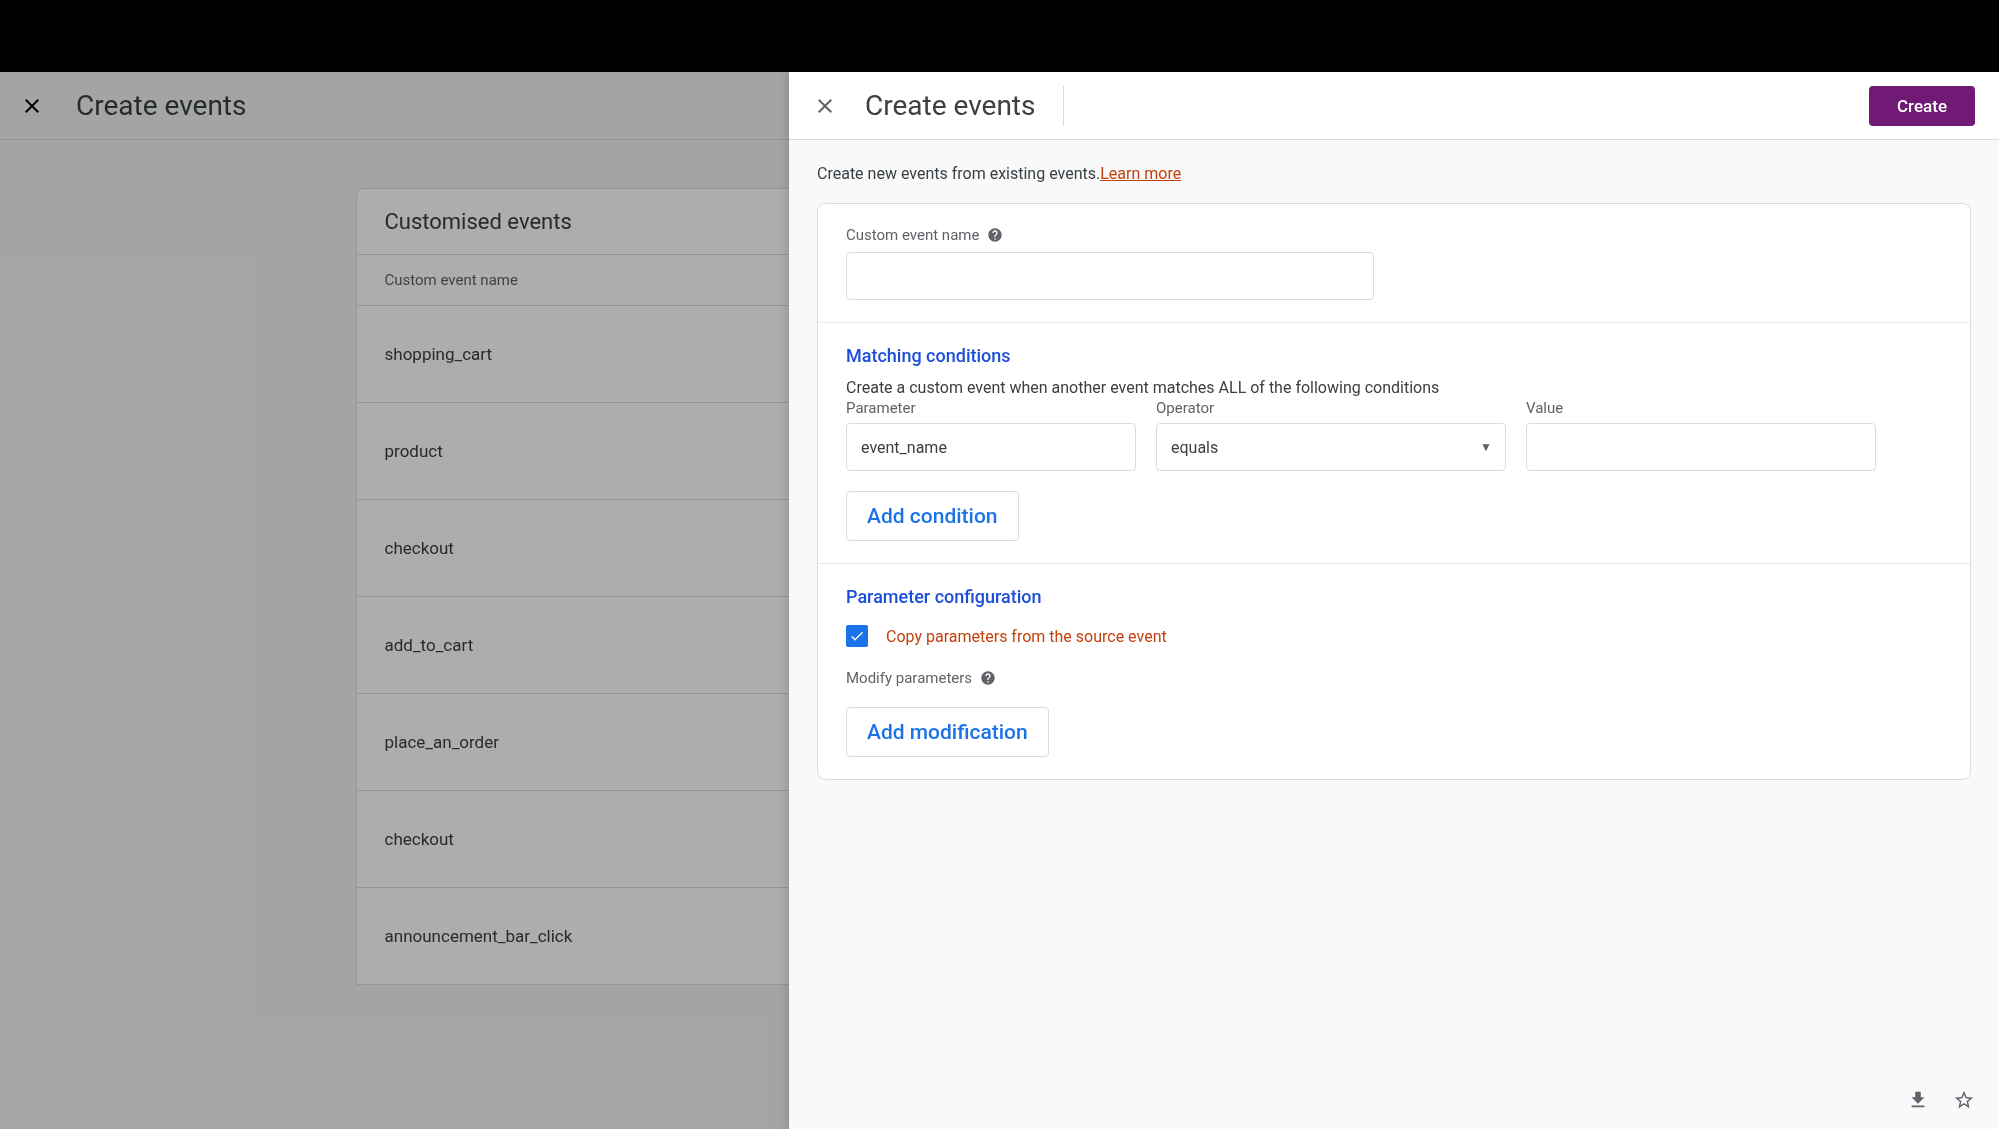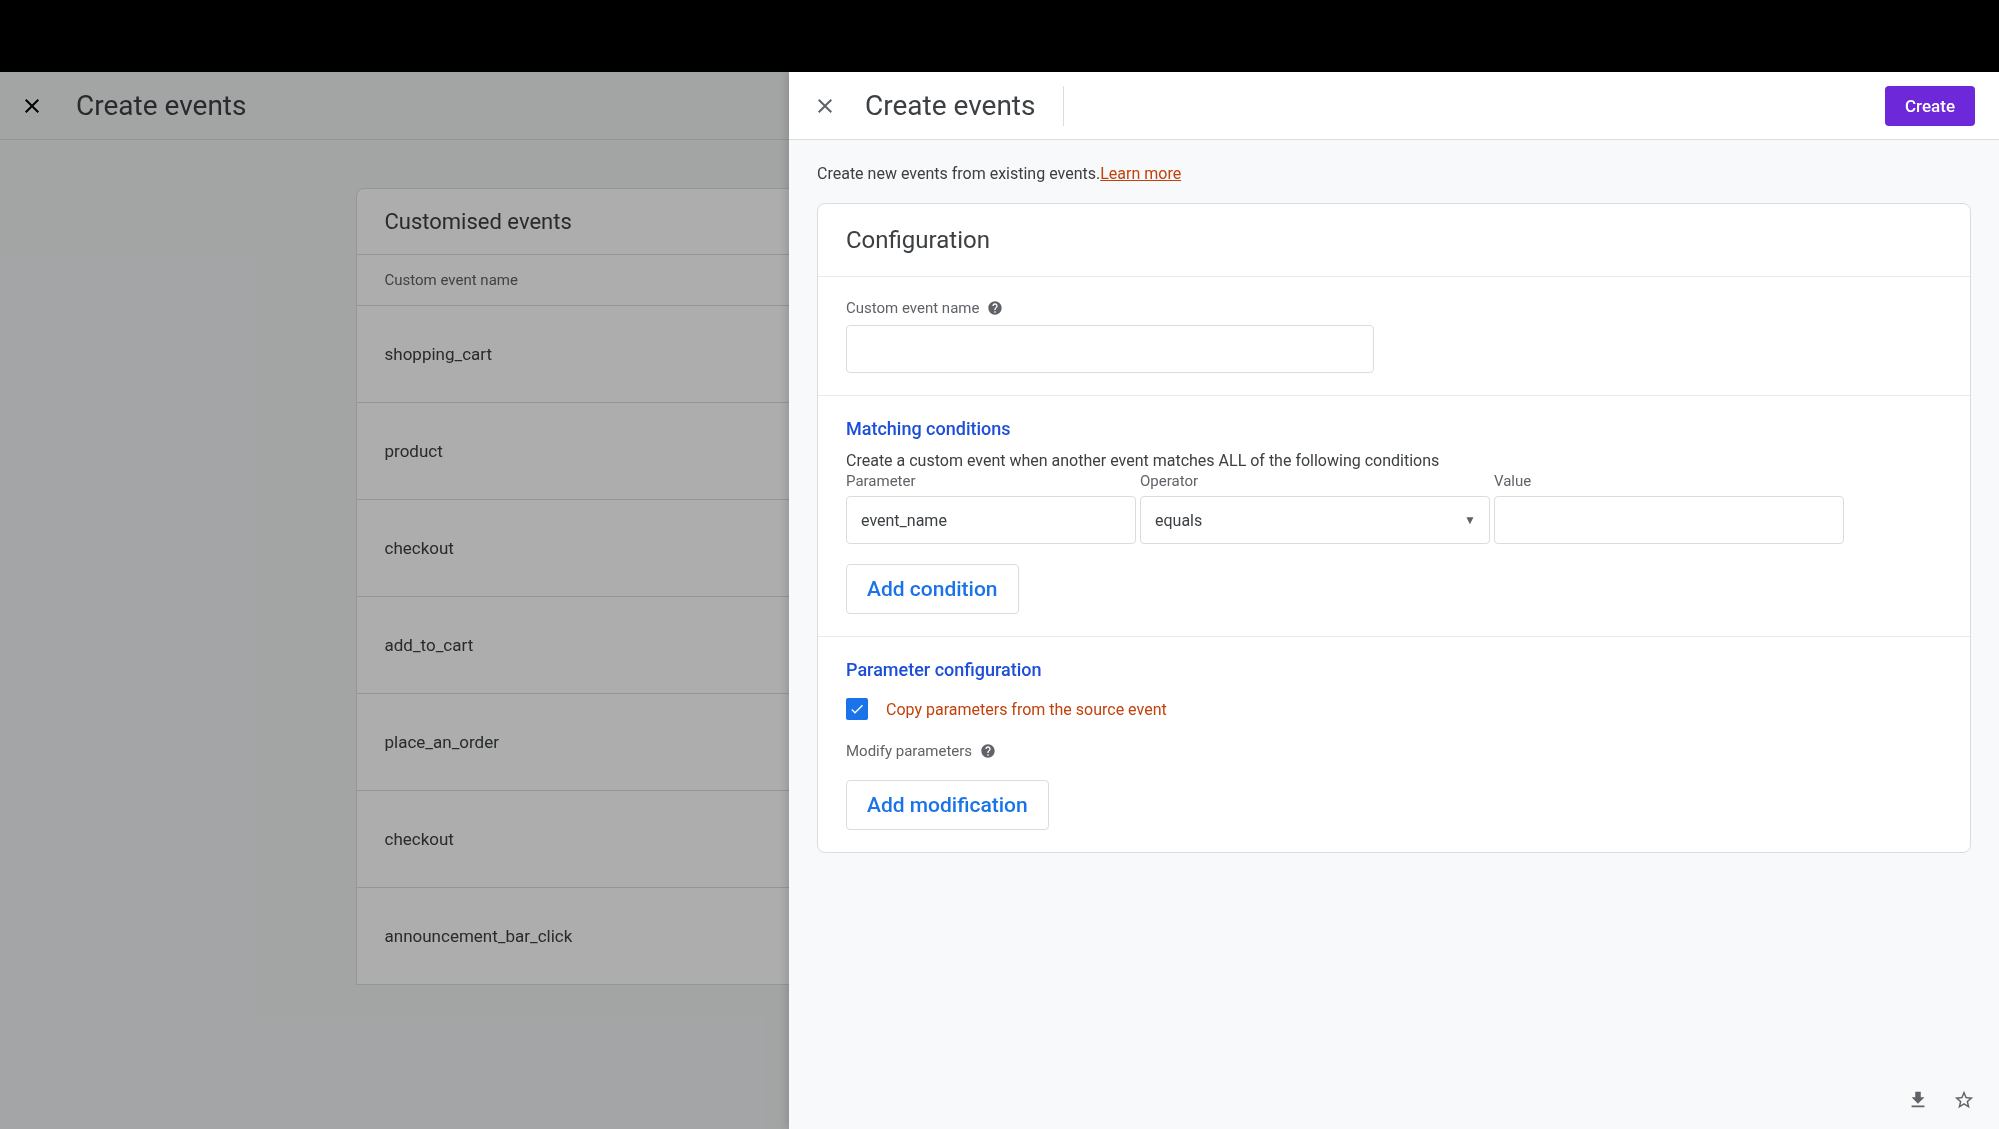--- a/index.html
+++ b/index.html
@@ -136,24 +136,24 @@
       color: #3c4043;
       font-weight: 400;
       padding-right: 28px;
       border-right: 1px solid #dadce0;
       height: 40px;
       line-height: 40px;
     }
     
     .create-button {
       margin-left: auto;
-      background: #6d28d9;
+      background: #701a75;
       color: #fff;
       border: none;
-      padding: 10px 20px;
+      padding: 10px 28px;
       border-radius: 4px;
       font-size: 17px;
       cursor: pointer;
       font-weight: 500;
     }
     
     .panel-body {
       padding: 24px 28px;
     }
     
@@ -225,21 +225,21 @@
     }
     
     .section-subtext {
       font-size: 16px;
       color: #3c4043;
       margin-bottom: 2px;
     }
     
     .condition-row {
       display: flex;
-      gap: 4px;
+      gap: 20px;
       margin-bottom: 20px;
     }
     
     .condition-field {
       display: flex;
       flex-direction: column;
     }
     
     .cond-label {
       font-size: 15px;
@@ -365,21 +365,20 @@
     <span class="panel-title">Create events</span>
     <button class="create-button">Create</button>
   </div>
 
   <div class="panel-body">
     <div class="intro-text">
       <span>Create new events from existing events.</span><a class="learn-more">Learn more</a>
     </div>
 
     <div class="config-card">
-      <div class="card-title">Configuration</div>
 
       <div class="card-section">
         <div class="field-label">
           <span>Custom event name</span>
           <svg class="help-icon" viewBox="0 0 24 24">
             <path fill="currentColor" d="M12 2C6.48 2 2 6.48 2 12s4.48 10 10 10 10-4.48 10-10S17.52 2 12 2zm1 17h-2v-2h2v2zm2.07-7.75l-.9.92C13.45 12.9 13 13.5 13 15h-2v-.5c0-1.1.45-2.1 1.17-2.83l1.24-1.26c.37-.36.59-.86.59-1.41 0-1.1-.9-2-2-2s-2 .9-2 2H8c0-2.21 1.79-4 4-4s4 1.79 4 4c0 .88-.36 1.68-.93 2.25z"></path>
           </svg>
         </div>
         <input type="text" class="text-input" value="" style="">
       </div>

